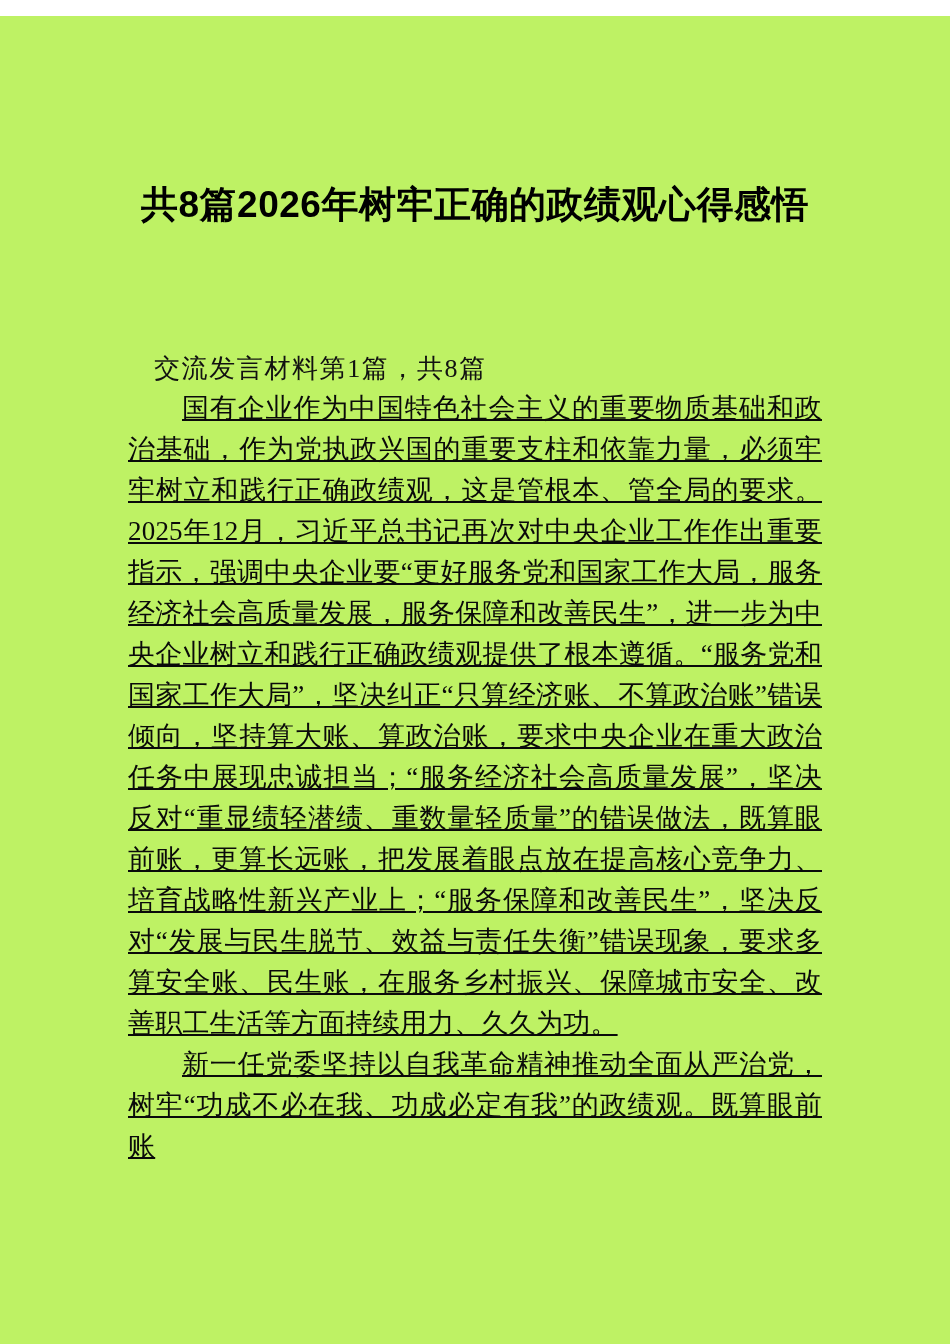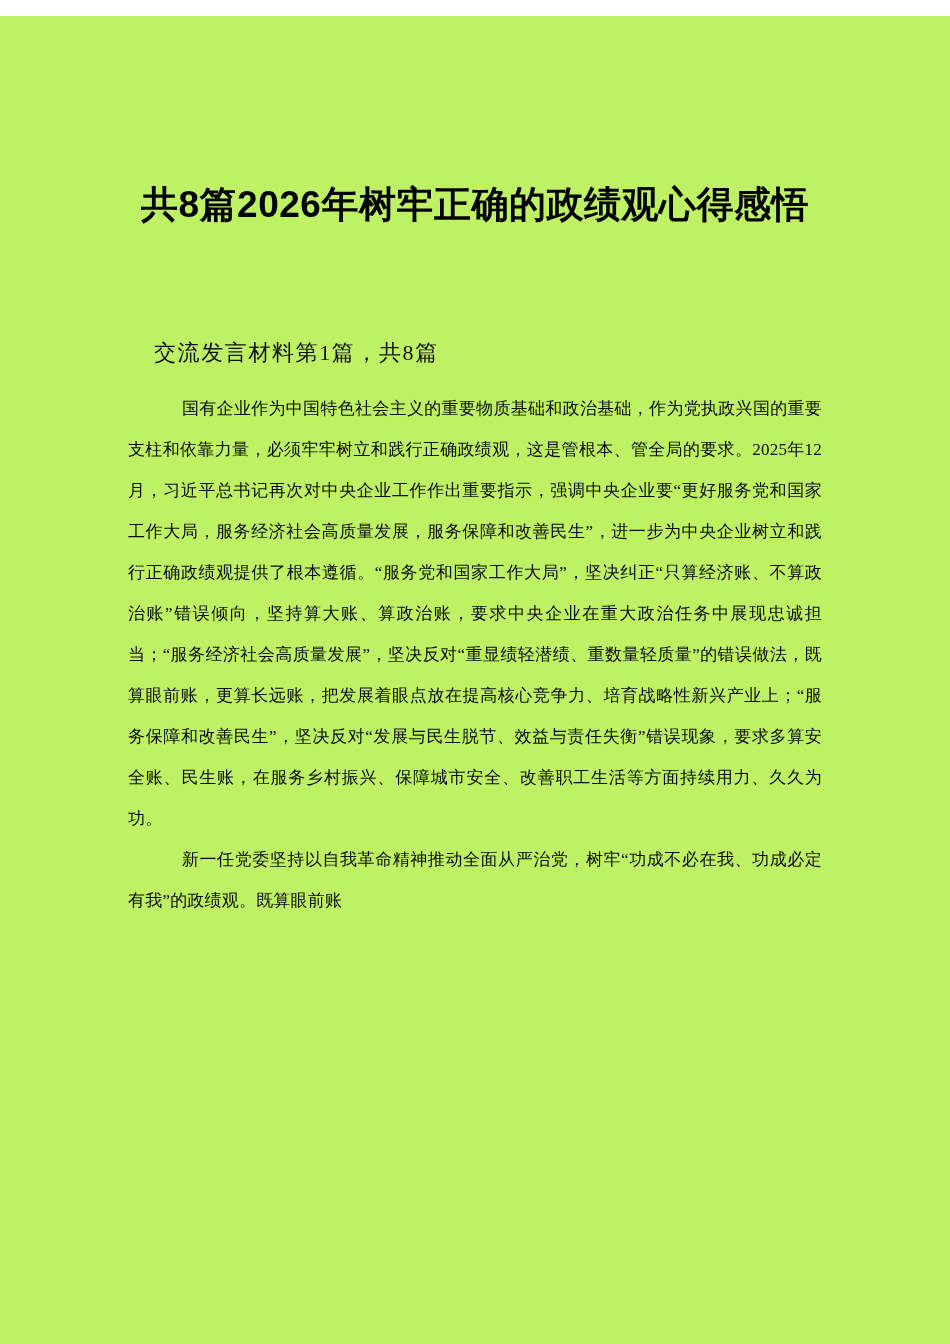--- a/index.html
+++ b/index.html
@@ -45,45 +45,46 @@
   .doc-title .title-line {
     display: block;
     white-space: nowrap;
   }
 
   
   .doc-subtitle {
     position: absolute;
     left: 128px;
     right: 128px;
-    top: 318px;
+    top: 334px;
     margin: 0;
-    font-size: 22px;
+    font-size: 26px;
     line-height: 38px;
     text-indent: 26px;
     letter-spacing: 1.6px;
     color: #111111;
   }
 
   
   .doc-body {
     position: absolute;
     left: 128px;
     top: 372px;
     width: 694px;
   }
   .doc-body p {
     margin: 0;
-    font-size: 17px;
+    font-size: 27px;
     line-height: 41px;
     text-indent: 54px;
     text-align: justify;
     text-justify: inter-character;
     letter-spacing: 0.2px;
     color: #0a0a0a;
+    text-decoration: underline;
   }
 </style>
 </head>
 <body>
 
 <div class="page">
 
   <h1 class="doc-title">
     <span class="title-line">共8篇2026年树牢正确的政绩观心得感悟</span>
   </h1>

